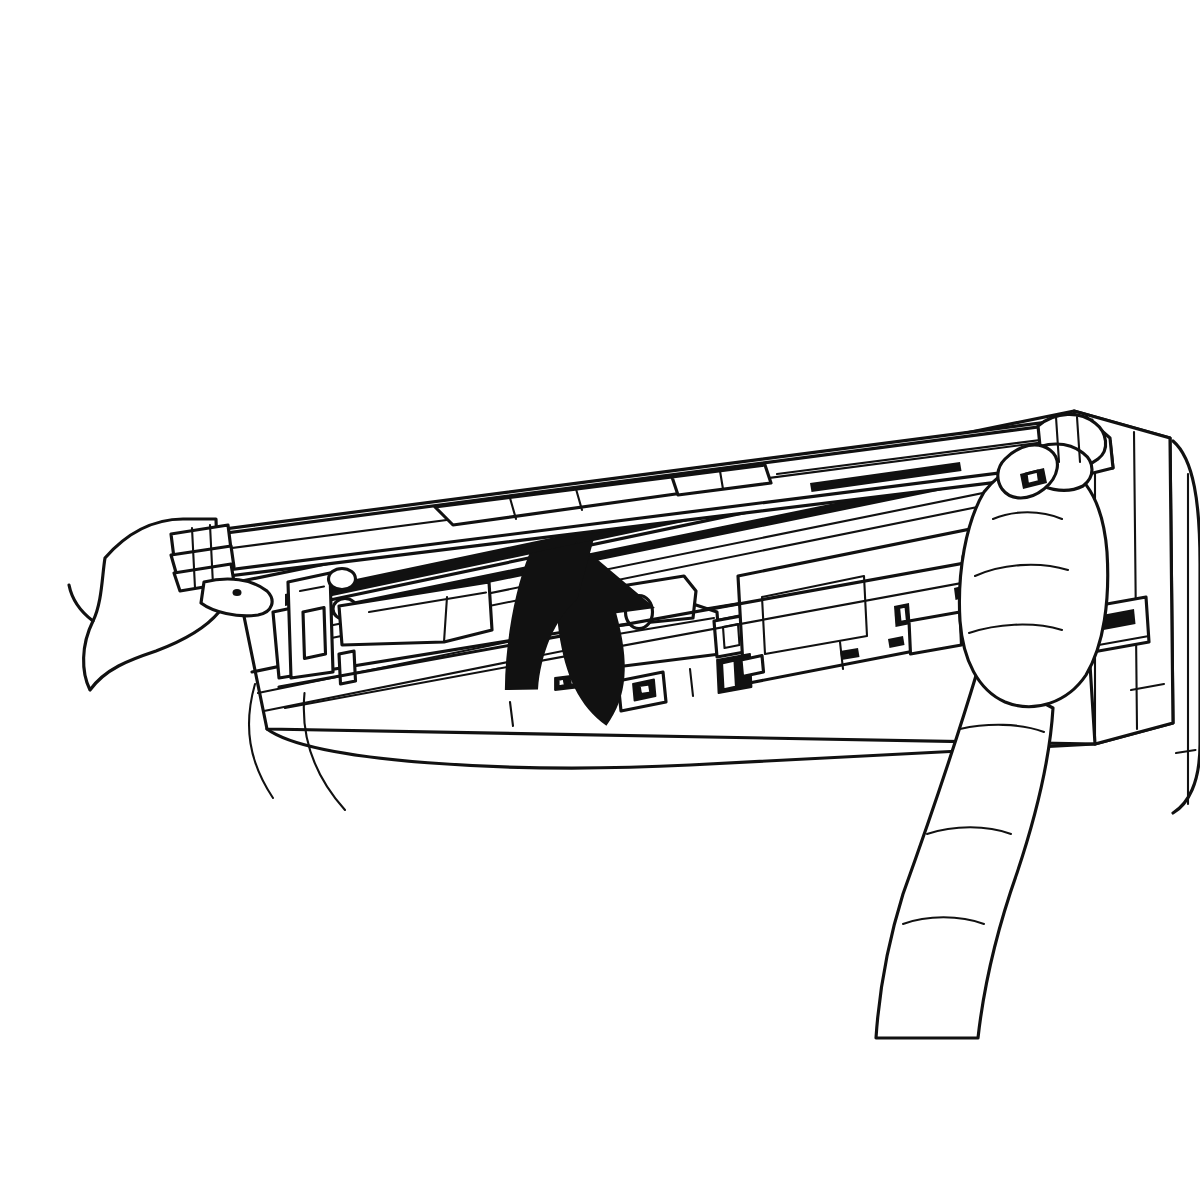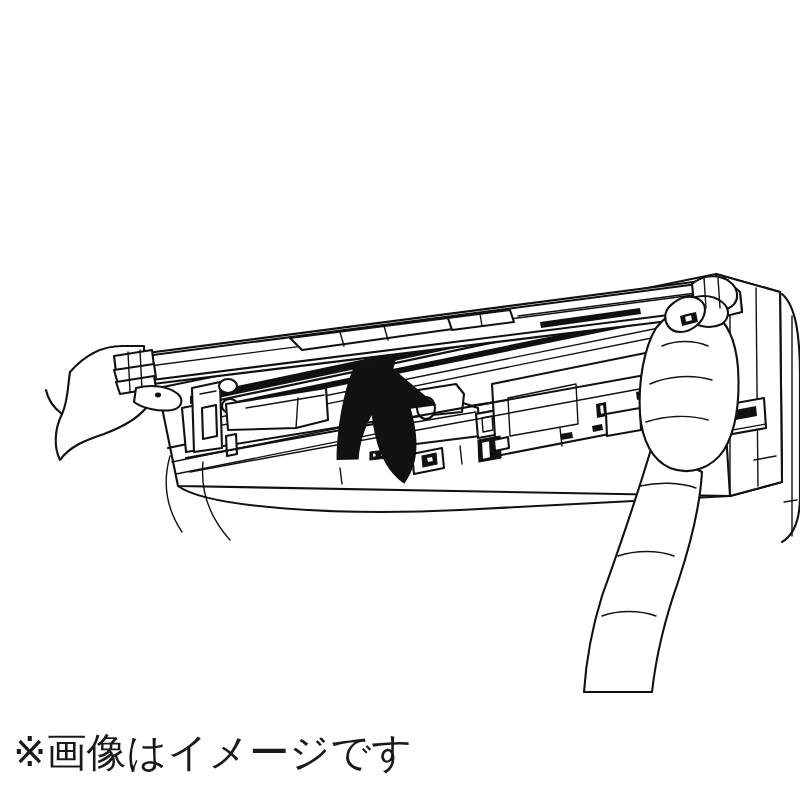--- a/index.html
+++ b/index.html
@@ -280,17 +280,14 @@
         <path class="ln-t" d="M606 406 C 624 400, 648 398, 668 404"></path>
 
         <path class="ln-t" d="M600 470 C 618 466, 640 466, 656 472"></path>
         <path class="ln-t" d="M578 540 C 596 534, 618 534, 634 540"></path>
         <path class="ln-t" d="M562 600 C 578 594, 600 594, 616 600"></path>
       </g>
 
     </svg>
   </figure>
 
-  <div id="caption-block">
-    <div id="caption-text">※画像はイメージです</div>
-  </div>
 
 </div>
 
 </body></html>

